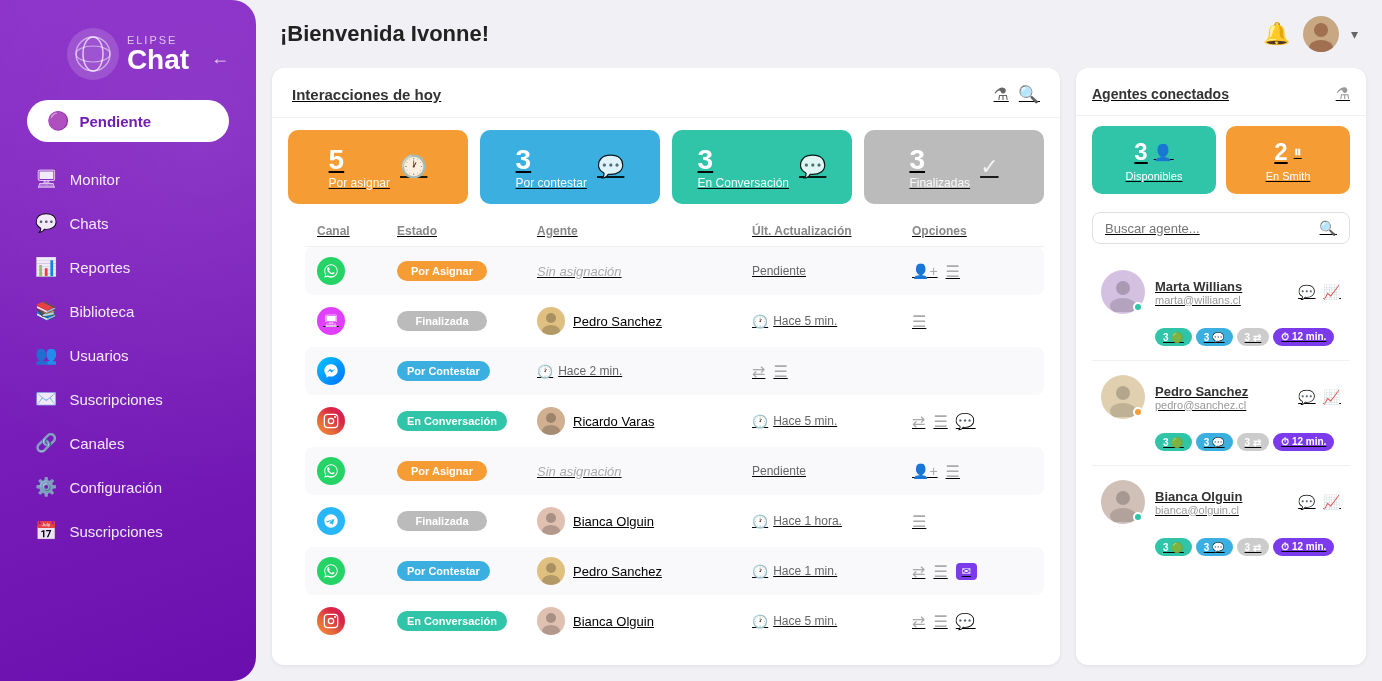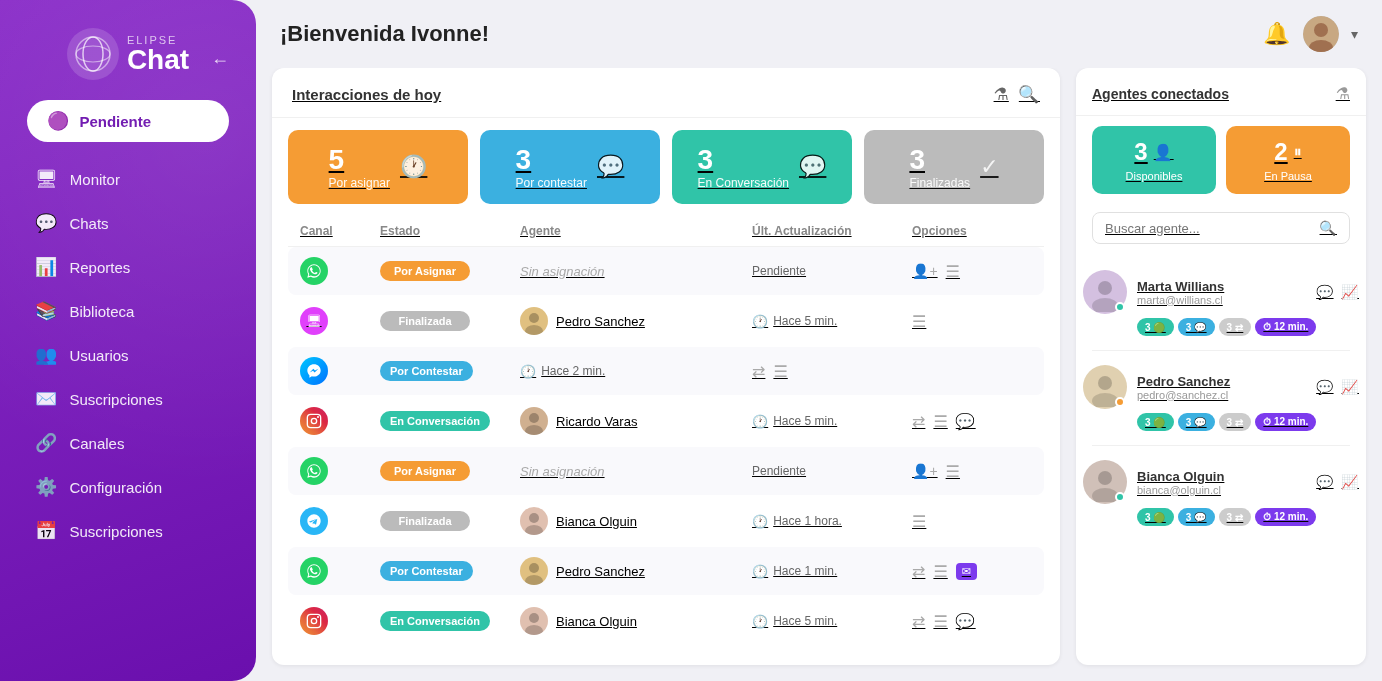--- a/index.html
+++ b/index.html
@@ -121,21 +121,21 @@
     }
     .stat-card.orange { background: #f59c34; }
     .stat-card.blue { background: #3bb0e0; }
     .stat-card.teal { background: #30c4a8; }
     .stat-card.gray { background: #bbb; }
     .stat-number { font-size: 28px; font-weight: 700; }
     .stat-label { font-size: 12px; font-weight: 500; opacity: 0.95; text-align: center; }
     .stat-icon { font-size: 22px; opacity: 0.85; }
 
     
-    .table-wrap { flex: 1; overflow-y: auto; padding: 0 16px 8px; }
+    .table-wrap { flex: 1; overflow-y: auto; padding: 0 16px 8px; margin-left: 17px; }
     .table-head {
       display: grid;
       grid-template-columns: 80px 140px 1fr 160px 120px;
       padding: 8px 12px;
       font-size: 12px; font-weight: 600; color: #888;
       border-bottom: 1px solid #f0f0f0;
     }
     .table-row {
       display: grid;
       grid-template-columns: 80px 140px 1fr 160px 120px;
@@ -208,22 +208,22 @@
       gap: 12px;
     }
     .agent-search input {
       border: none; outline: none; flex: 1; font-size: 13px; color: #666;
       background: transparent;
     }
     .agent-search-icon { color: #bbb; font-size: 14px; }
 
     .agents-list { flex: 1; overflow-y: auto; padding: 8px 0; }
     .agent-item {
-      padding: 10px 7px;
-      display: flex; flex-direction: column; gap: 4px;
+      padding: 10px 25px;
+      display: flex; flex-direction: column; gap: 14px;
     }
     .agent-item-top { display: flex; align-items: center; gap: 10px; }
     .agent-item-avatar {
       width: 44px; height: 44px; border-radius: 50%; background: #e0d0f0;
       display: flex; align-items: center; justify-content: center;
       font-size: 20px; position: relative; flex-shrink: 0;
     }
     .agent-status-dot {
       position: absolute; bottom: 2px; right: 2px;
       width: 10px; height: 10px; border-radius: 50%; border: 2px solid white;
@@ -624,21 +624,21 @@
       <span class="agent-stat-num">3</span>
       <span>👤</span>
     </div>
     <span class="agent-stat-label">Disponibles</span>
   </div>
           <div class="agent-stat-card orange2">
     <div style="display:flex;align-items:center;gap:6px;">
       <span class="agent-stat-num">2</span>
       <span>⏸</span>
     </div>
-    <span class="agent-stat-label">En Pausa</span>
+    <span class="agent-stat-label">En Smith</span>
   </div>
         </div>
 
       <div class="agent-search">
         <input type="text" placeholder="Buscar agente..." style="">
         <span class="agent-search-icon">🔍</span>
       </div>
 
       <div class="agents-list" id="agents-list">
           <div class="agent-item">

